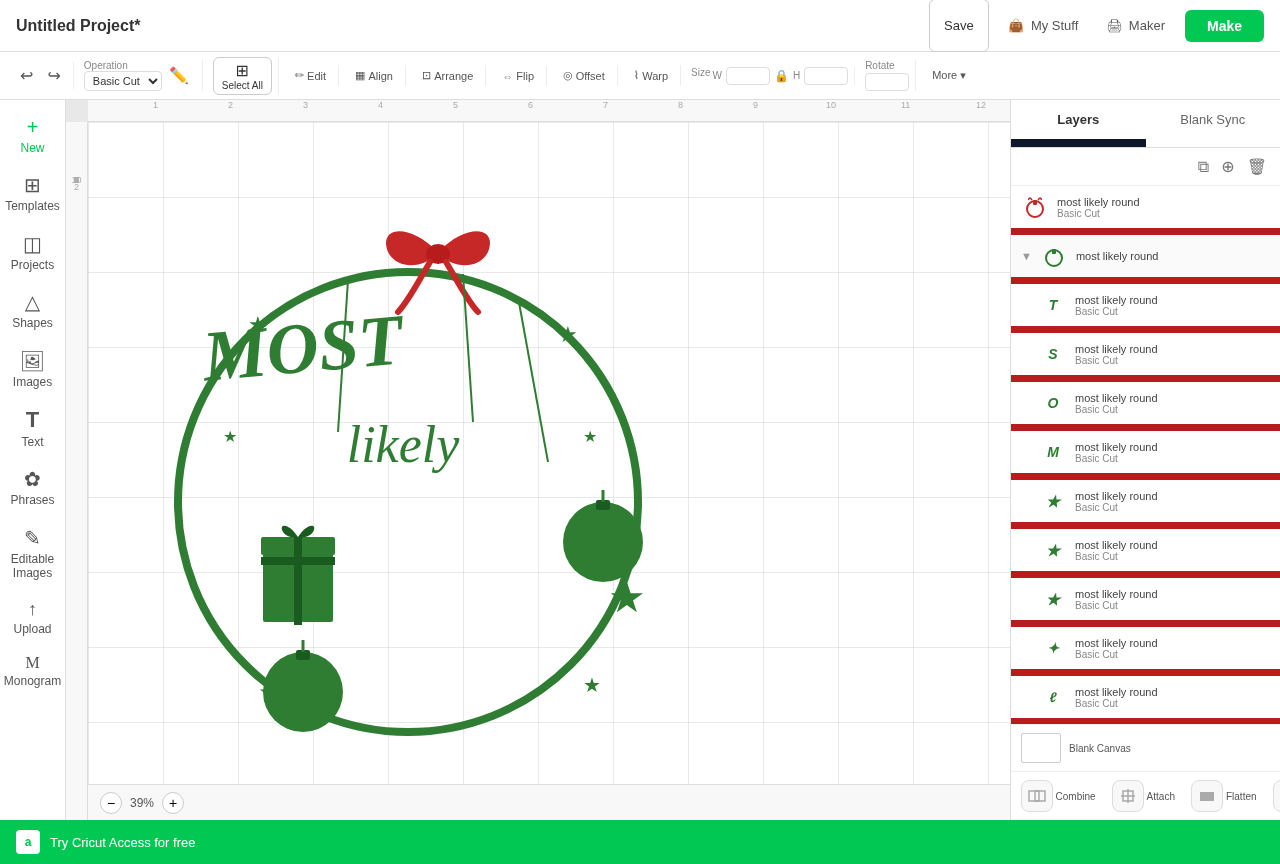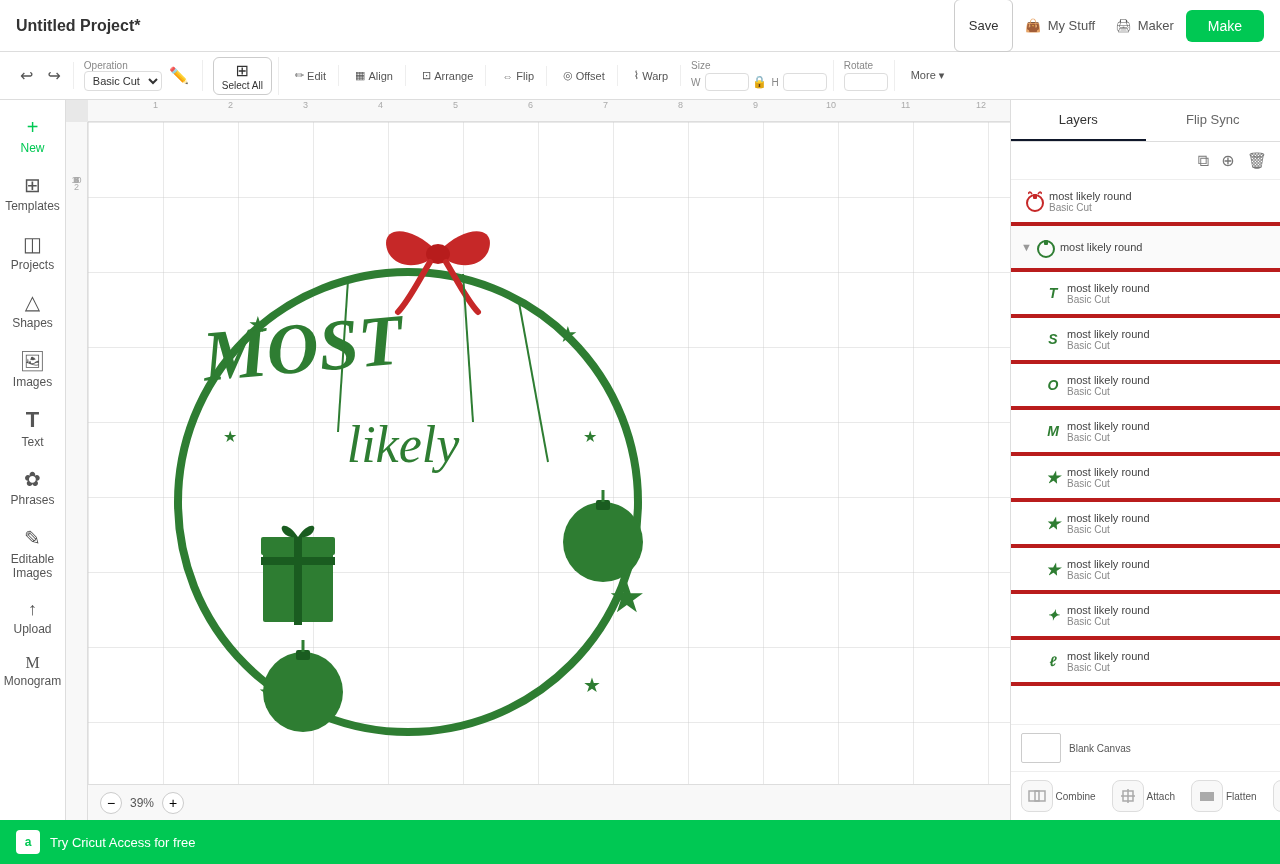--- a/index.html
+++ b/index.html
@@ -6,21 +6,21 @@
     body { font-family: -apple-system, BlinkMacSystemFont, 'Segoe UI', sans-serif; background: #f0f0f0; width: 1280px; height: 864px; overflow: hidden; display: flex; flex-direction: column; }
 
     
     #topbar {
       height: 52px;
       background: #fff;
       border-bottom: 1px solid #ddd;
       display: flex;
       align-items: center;
       padding: 0 16px;
-      gap: 4px;
+      gap: 12px;
       flex-shrink: 0;
       position: relative;
     }
     #topbar .project-title {
       font-size: 16px;
       font-weight: 600;
       color: #333;
       margin-right: auto;
     }
     #topbar .top-btn {
@@ -31,21 +31,21 @@
       font-size: 13px;
       cursor: pointer;
       color: #333;
     }
     #topbar .make-btn {
       background: #00c853;
       border: none;
       border-radius: 6px;
       padding: 8px 22px;
       font-size: 14px;
-      font-weight: 400;
+      font-weight: 700;
       color: #fff;
       cursor: pointer;
     }
     .top-icon-btn {
       display: flex; align-items: center; gap: 6px;
       background: none; border: none; cursor: pointer;
       font-size: 13px; color: #555; padding: 4px 8px;
     }
 
     
@@ -185,39 +185,39 @@
       display: flex;
       border-bottom: 1px solid #ddd;
       flex-shrink: 0;
     }
     .panel-tab {
       flex: 1; text-align: center; padding: 12px 6px;
       font-size: 13px; cursor: pointer; color: #666;
       border-bottom: 2px solid transparent;
     }
     .panel-tab.active {
-      color: #333; border-bottom: 2px solid #0f172a; font-weight: 400;
+      color: #333; border-bottom: 8px solid #0f172a; font-weight: 700;
     }
     #panel-actions {
       display: flex; align-items: center; justify-content: flex-end;
       padding: 6px 10px; border-bottom: 1px solid #eee; gap: 6px;
       flex-shrink: 0;
     }
     .panel-action-btn {
       background: none; border: none; cursor: pointer;
       font-size: 16px; color: #777; padding: 3px;
       border-radius: 4px;
     }
     #layers-list {
       flex: 1; overflow-y: auto;
     }
     .layer-item {
       display: flex; align-items: center;
-      padding: 7px 10px; border-bottom: 4px solid #b91c1c;
-      cursor: pointer; gap: 0;
+      padding: 7px 10px; border-bottom: 7px solid #b91c1c;
+      cursor: pointer; gap: 8px;
     }
     .layer-item.group-header {
       background: #fafafa;
     }
     .layer-thumb {
       width: 28px; height: 28px; border-radius: 4px;
       display: flex; align-items: center; justify-content: center;
       font-size: 13px; flex-shrink: 0;
       color: #2e7d32;
       font-weight: bold; font-style: italic;
@@ -357,21 +357,21 @@
       <span>Offset</span>
     </button>
   </div>
   <div class="tb-group">
     <button class="tb-btn">
       <span>⌇</span>
       <span>Warp</span>
     </button>
   </div>
   <div class="tb-group">
-    <div style="display:flex;flex-direction:column;gap:2px;">
+    <div style="display:flex;flex-direction:row;gap:2px;">
       <span class="tb-label">Size</span>
       <div style="display:flex;align-items:center;gap:4px;">
         <span class="tb-label">W</span>
         <input class="tb-input" type="text" value="" style="">
         <span style="cursor:pointer;font-size:12px;">🔒</span>
         <span class="tb-label">H</span>
         <input class="tb-input" type="text" value="" style="">
       </div>
     </div>
   </div>
@@ -525,21 +525,21 @@
       <button class="zoom-btn">−</button>
       <span class="zoom-level">39%</span>
       <button class="zoom-btn">+</button>
     </div>
   </div>
 
   <div id="right-panel">
 
     <div id="panel-tabs">
       <div class="panel-tab active">Layers</div>
-      <div class="panel-tab">Flip Sync</div>
+      <div class="panel-tab">Blank Sync</div>
     </div>
 
     <div id="panel-actions">
       <button class="panel-action-btn">⧉</button>
       <button class="panel-action-btn">⊕</button>
       <button class="panel-action-btn">🗑</button>
     </div>
 
     <div id="layers-list">
 

